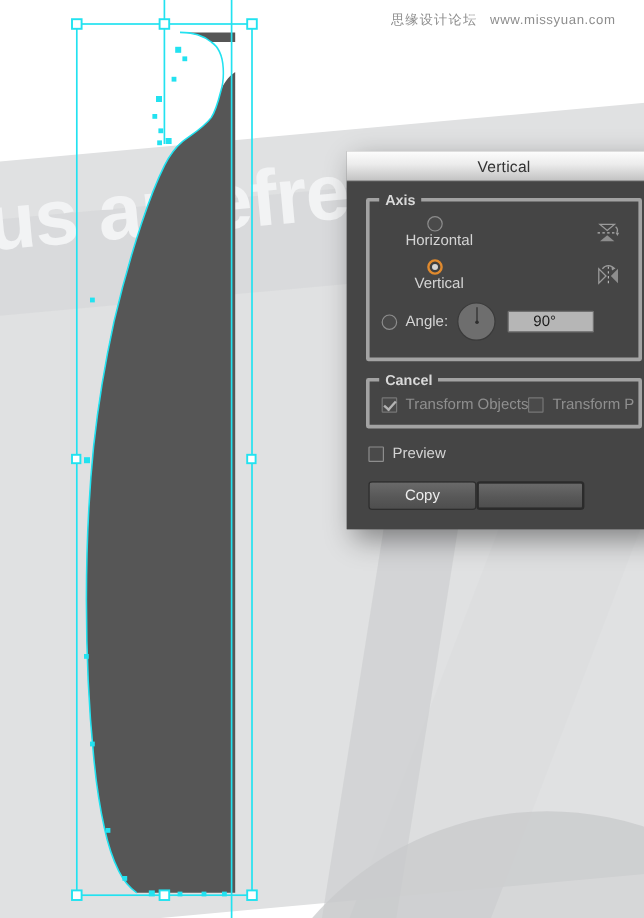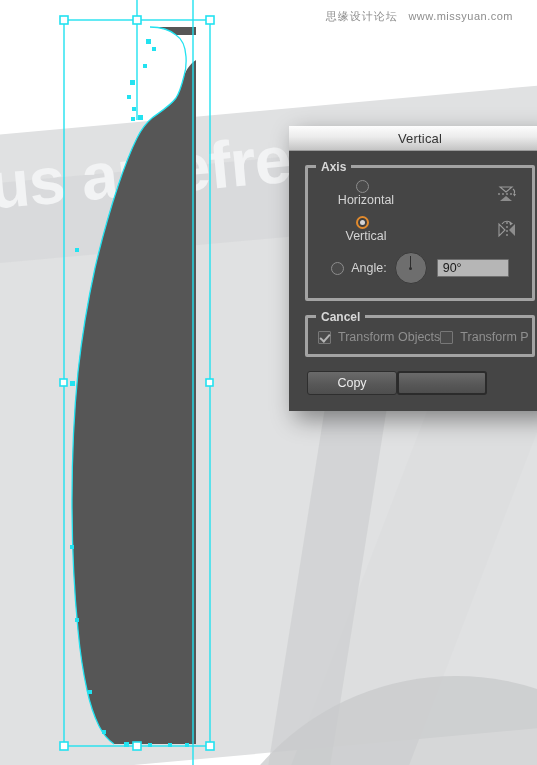--- a/index.html
+++ b/index.html
@@ -204,21 +204,21 @@
     width: 22px; height: 20px;
     flex: 0 0 auto;
   }
   .axis-row-inner {
     display: flex;
     align-items: center;
     width: 96px;
     flex-direction: column;
   }
 
-  .angle-row { margin-top: 8px; align-items: center; justify-content: center; }
+  .angle-row { margin-top: 8px; align-items: center; }
   .dial {
     width: 30px; height: 30px;
     border-radius: 50%;
     background: #6e6e6e;
     border: 1px solid #3a3a3a;
     margin-left: 8px;
     position: relative;
     flex: 0 0 auto;
   }
   .dial::after {
@@ -240,21 +240,21 @@
   }
   .angle-input {
     margin-left: 10px;
     width: 72px;
     height: 18px;
     background: #b6b6b6;
     border: 1px solid #6f6f6f;
     color: #1b1b1b;
     font-size: 12.5px;
     font-family: "Liberation Sans", sans-serif;
-    padding: 0 5px;
+    padding: 0 20px;
     box-sizing: border-box;
     line-height: 16px;
     border-radius: 1px;
   }
 
   .checkbox {
     width: 13px; height: 13px;
     border: 1px solid #8d8d8d;
     background: #4a4a4a;
     box-sizing: border-box;
@@ -471,20 +471,24 @@
             <span class="checkbox checked dim"></span>
             <span class="ctl-label dim">Transform Objects</span>
           </div>
           <div class="opt">
             <span class="checkbox dim"></span>
             <span class="ctl-label dim">Transform P</span>
           </div>
         </div>
       </div>
 
+      <div class="row preview-row">
+        <span class="checkbox"></span>
+        <span class="ctl-label">Preview</span>
+      </div>
 
       <div class="buttons">
         <div class="btn">Copy</div>
         <div class="btn primary"></div>
       </div>
 
     </div>
   </div>
 
 </div>

